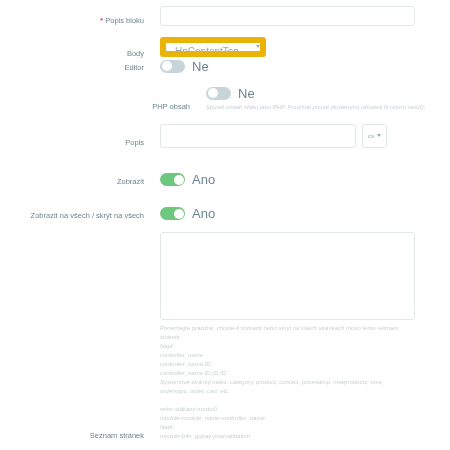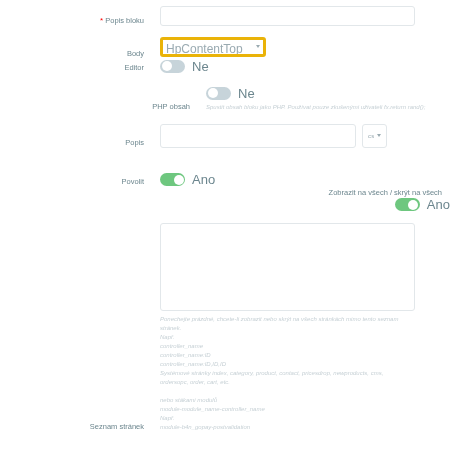--- a/index.html
+++ b/index.html
@@ -75,26 +75,26 @@
   .select-wrap {
     position: relative;
     display: inline-block;
     width: 106px;
   }
   .select-box {
     box-sizing: border-box;
     width: 100%;
     height: 20px;
     line-height: 18px;
-    border: 3px solid #eab308;
+    border: 6px solid #eab308;
     border-radius: 3px;
     background: #ffffff;
-    font-size: 12px;
+    font-size: 10px;
     color: #9aaab1;
-    padding: 0 16px 0 3px;
+    padding: 0 16px 0 9px;
     white-space: nowrap;
     overflow: hidden;
   }
   .caret {
     position: absolute;
     right: 6px;
     top: 8px;
     width: 0; height: 0;
     border-left: 2.6px solid transparent;
     border-right: 2.6px solid transparent;
@@ -201,21 +201,21 @@
     outline: none;
   }
 
   
   .r-popis   { margin-top: 6px; }
   .r-hook    { margin-top: 11px; }
   .r-editor  { }
   .r-php     { margin-top: 13px; padding-left: 46px; }
   .r-body    { margin-top: 12px; }
   .r-povolit { margin-top: 25px; }
-  .r-zobrazit{ margin-top: 0; flex-direction: column; }
+  .r-zobrazit{ margin-top: 20px; }
   .r-seznam  { margin-top: 11px; }
 </style>
 </head>
 <body>
 
 <div class="form">
 
   <div class="row r-popis">
     <div class="label-col">
       <span class="req">*</span><span>Popis bloku</span>
@@ -267,21 +267,21 @@
         <input class="text-input input-body" type="text" value="" style="">
         <div class="lang-btn">
           <span class="lang-code">cs</span>
           <span class="lang-caret"></span>
         </div>
       </div>
     </div>
   </div>
 
   <div class="row r-povolit">
-    <div class="label-col">Povolit</div>
+    <div class="label-col">Zobrazit</div>
     <div class="field-col">
       <div class="switch-line">
         <div class="switch on">
           <span class="knob"></span>
         </div>
         <span class="switch-text">Ano</span>
       </div>
     </div>
   </div>
 

